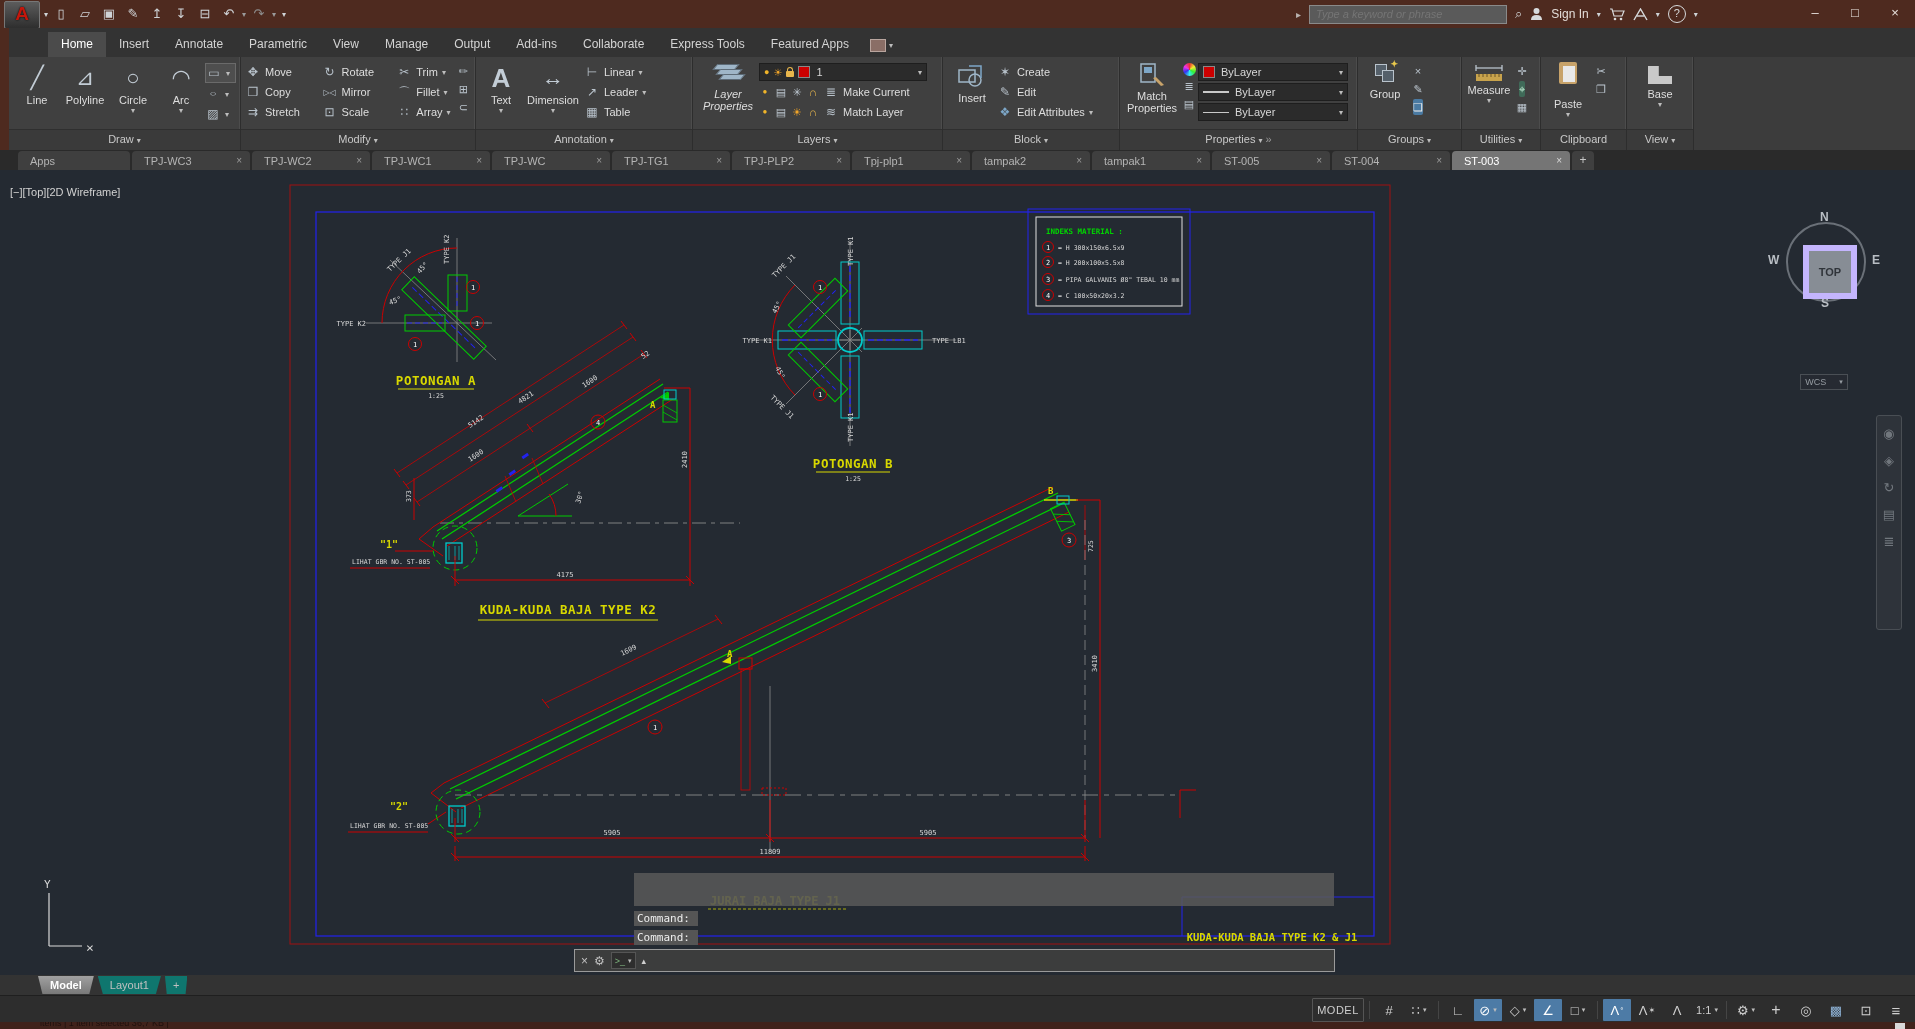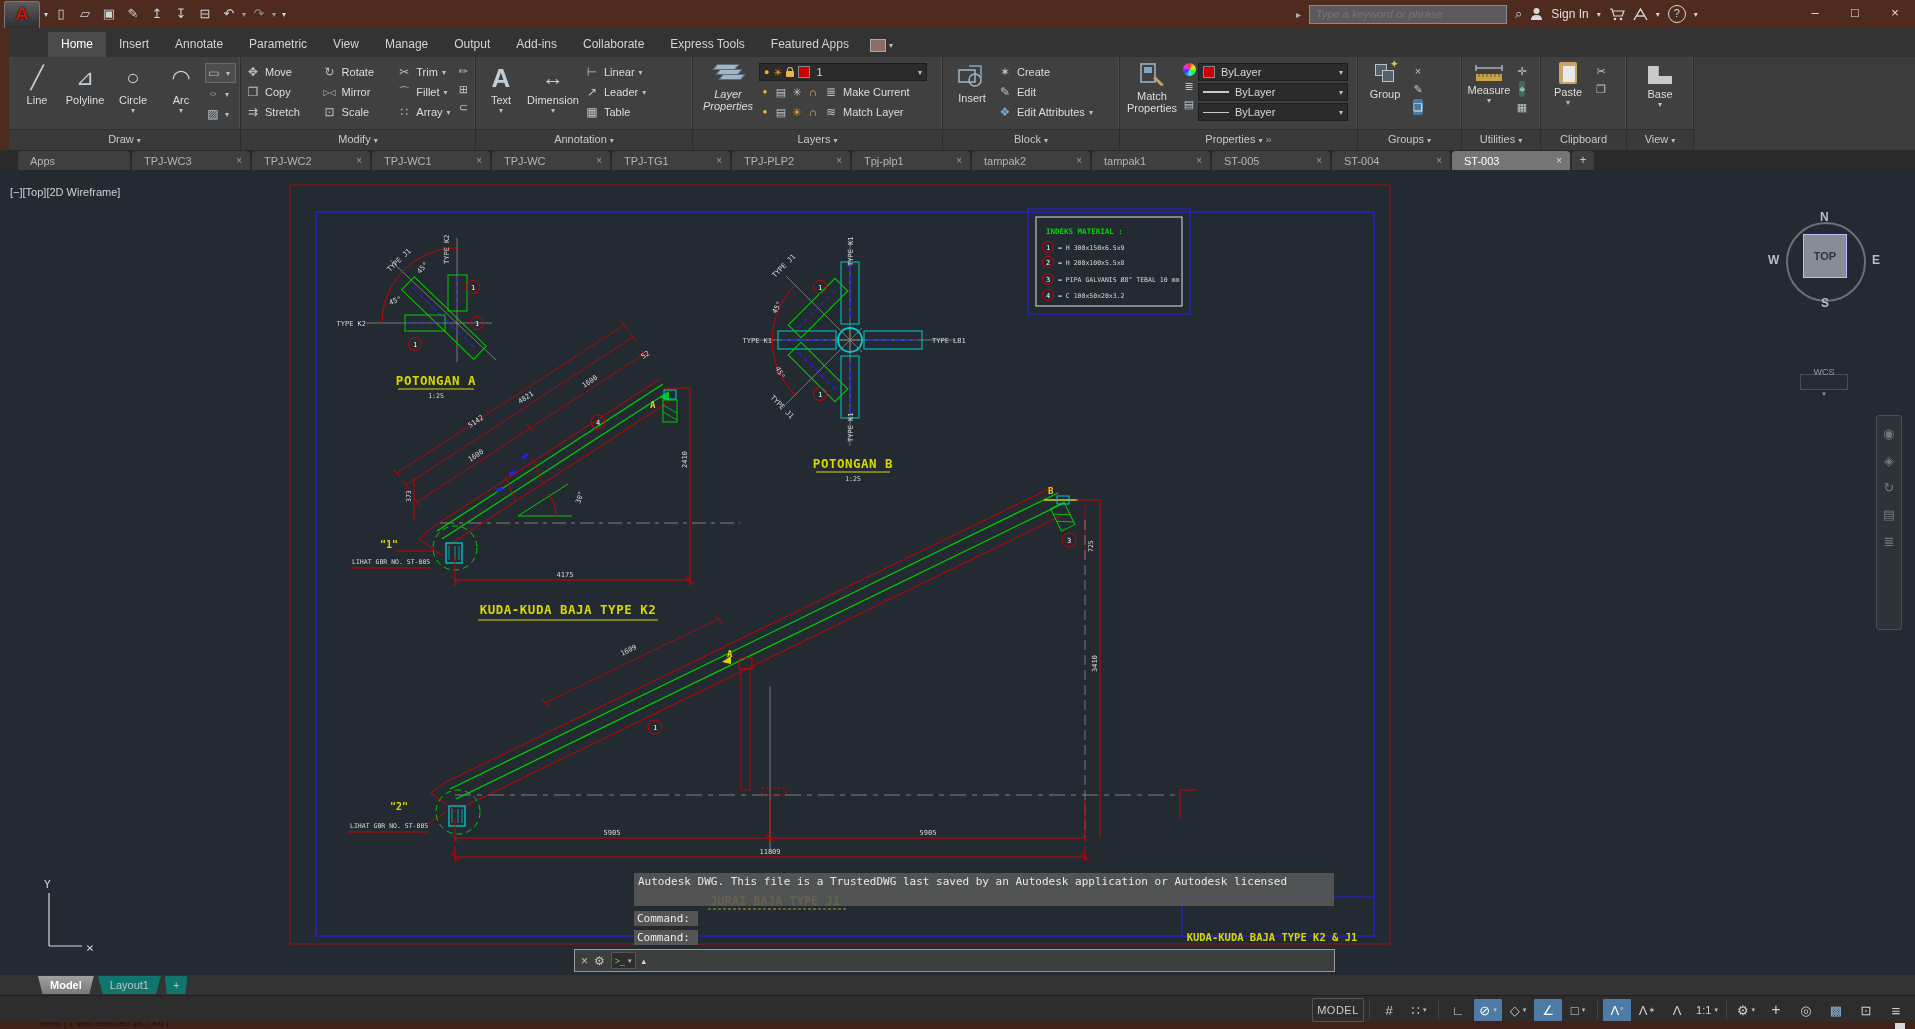--- a/index.html
+++ b/index.html
@@ -51,23 +51,23 @@
   .ftab{height:19px;background:#3f3f3f;color:#b4b4b4;font-size:11px;display:flex;align-items:center;gap:8px;padding:0 8px 0 12px;border-radius:4px 4px 0 0;width:118px;box-sizing:border-box;justify-content:space-between;flex:none;}
   .ftab.active{background:#757575;color:#ffffff;}
   .ftab .x{color:#9a9a9a;font-size:10px;}
   .ftab.active .x{color:#d8d8d8;}
   .ftabplus{height:19px;width:22px;background:#3f3f3f;color:#c8c8c8;border-radius:4px 4px 0 0;text-align:center;line-height:19px;font-size:12px;flex:none;}
   
   #canvas{left:0;top:170px;width:1915px;height:805px;background:#242a32;}
   #viewctl{left:10px;top:16px;color:#d2d2d2;font-size:11px;}
   .vcube{left:1776px;top:42px;width:96px;height:96px;}
   .vc-ring{position:absolute;left:10px;top:10px;width:76px;height:76px;border:2px solid #7c828a;border-radius:50%;opacity:.8;}
-  .vc-sq{position:absolute;left:27px;top:22px;width:42px;height:42px;background:#878d95;border:1px solid #c4b5fd;color:#30343a;font-weight:bold;font-size:11px;text-align:center;line-height:42px;}
+  .vc-sq{position:absolute;left:27px;top:33px;width:42px;height:42px;background:#878d95;border:6px solid #c4b5fd;color:#30343a;font-weight:bold;font-size:11px;text-align:center;line-height:42px;}
   .vc-l{position:absolute;color:#b9bec4;font-size:12px;font-weight:bold;}
-  .wcschip{left:1800px;top:204px;width:46px;height:14px;background:rgba(40,44,50,.6);border:1px solid #4a4f55;color:#969ca2;font-size:9px;display:flex;align-items:center;justify-content:center;gap:13px;flex-direction:column;}
+  .wcschip{left:1800px;top:204px;width:46px;height:14px;background:rgba(40,44,50,.6);border:1px solid #4a4f55;color:#969ca2;font-size:9px;display:flex;align-items:center;justify-content:center;gap:13px;}
   .navbar{left:1876px;top:245px;width:26px;height:215px;background:rgba(58,62,68,.55);border:1px solid #50555b;border-radius:3px;display:flex;flex-direction:column;align-items:center;gap:12px;padding-top:10px;box-sizing:border-box;opacity:.85;}
   .navbar span{color:#9aa0a6;font-size:13px;opacity:.75;}
   .tooltip{left:634px;top:703px;width:700px;height:33px;background:rgba(88,88,88,.87);color:#e8e8e8;font-family:"DejaVu Sans Mono",monospace;font-size:11px;line-height:16px;padding:1px 4px;box-sizing:border-box;white-space:nowrap;}
   .cmdchip{left:634px;width:64px;height:15px;background:#555555;color:#eeeeee;font-family:"DejaVu Sans Mono",monospace;font-size:11px;line-height:15px;padding-left:3px;box-sizing:border-box;}
   .cmdbar{left:574px;top:779px;width:761px;height:23px;background:rgba(62,62,62,.93);border:1px solid #9a9a9a;display:flex;align-items:center;gap:6px;padding:0 6px;box-sizing:border-box;}
   .cmdbar .cic{color:#c0c0c0;font-size:12px;}
   .promptchip{background:#2e2e2e;border:1px solid #555;color:#7db37d;font-size:9px;height:15px;line-height:14px;padding:0 3px;display:flex;align-items:center;gap:3px;}
   .cmdbar input{flex:1;background:transparent;border:0;outline:0;color:#b9bdbd;font-style:italic;font-size:12px;font-family:"DejaVu Sans Mono",monospace;}
   
   #layoutrow{left:0;top:975px;width:1915px;height:20px;background:#333333;display:flex;align-items:center;padding-left:38px;box-sizing:border-box;gap:4px;}
@@ -434,21 +434,21 @@
         <span class="mini">▦</span>
       </div>
     </div>
     <div class="plabel"><span>Utilities</span> <span class="crt">▾</span></div>
   </div>
 
   <div class="panel" style="width:86px;">
     <div class="pcontent">
       <div class="rb-big" style="width:46px;">
         <span class="clipic"></span>
-        <span class="rb-lbl" style="margin-top:2px;">Paste</span>
+        <span class="rb-lbl" style="margin-top:14px;">Paste</span>
           <span class="crt">▾</span>
       </div>
       <div class="col" style="width:20px;align-items:center;">
         <span class="mini">✂</span>
         <span class="mini">❐</span>
       </div>
     </div>
     <div class="plabel"><span>Clipboard</span></div>
   </div>
 
@@ -731,21 +731,20 @@
 
 <div class="abs navbar">
   <span>◉</span>
   <span>◈</span>
   <span>↻</span>
   <span>▤</span>
   <span>≣</span>
 </div>
 
 <div class="abs tooltip">
-  <div>Autodesk DWG.  This file is a TrustedDWG last saved by an Autodesk application or Autodesk licensed</div>
 </div>
 <div class="abs cmdchip" style="top:741px;">Command:</div>
 <div class="abs cmdchip" style="top:760px;">Command:</div>
 
 <div class="abs cmdbar">
   <span class="cic">×</span>
   <span class="cic">⚙</span>
   <div class="promptchip">
         <span>&gt;_</span>
         <span style="color:#bdbdbd;font-size:7px;">▾</span>

